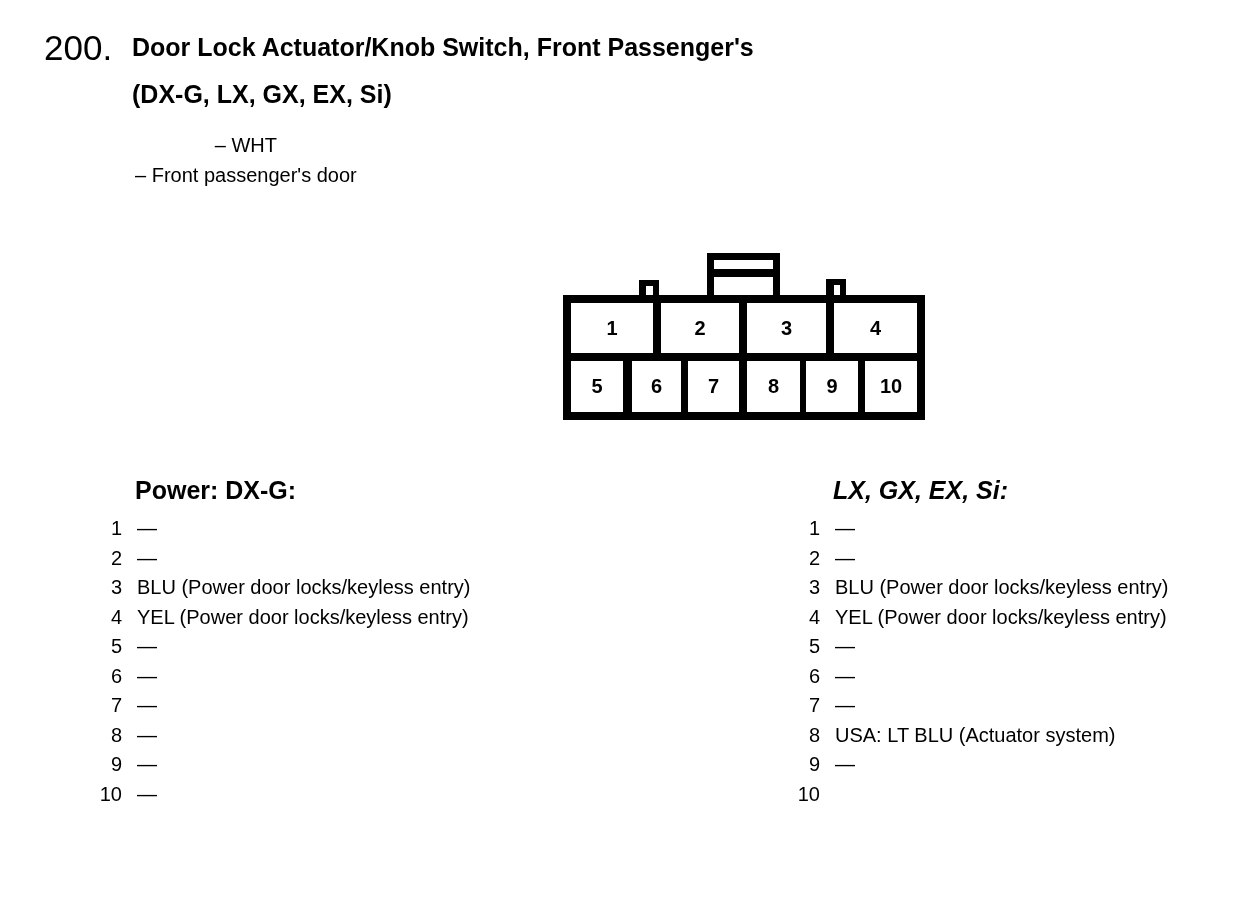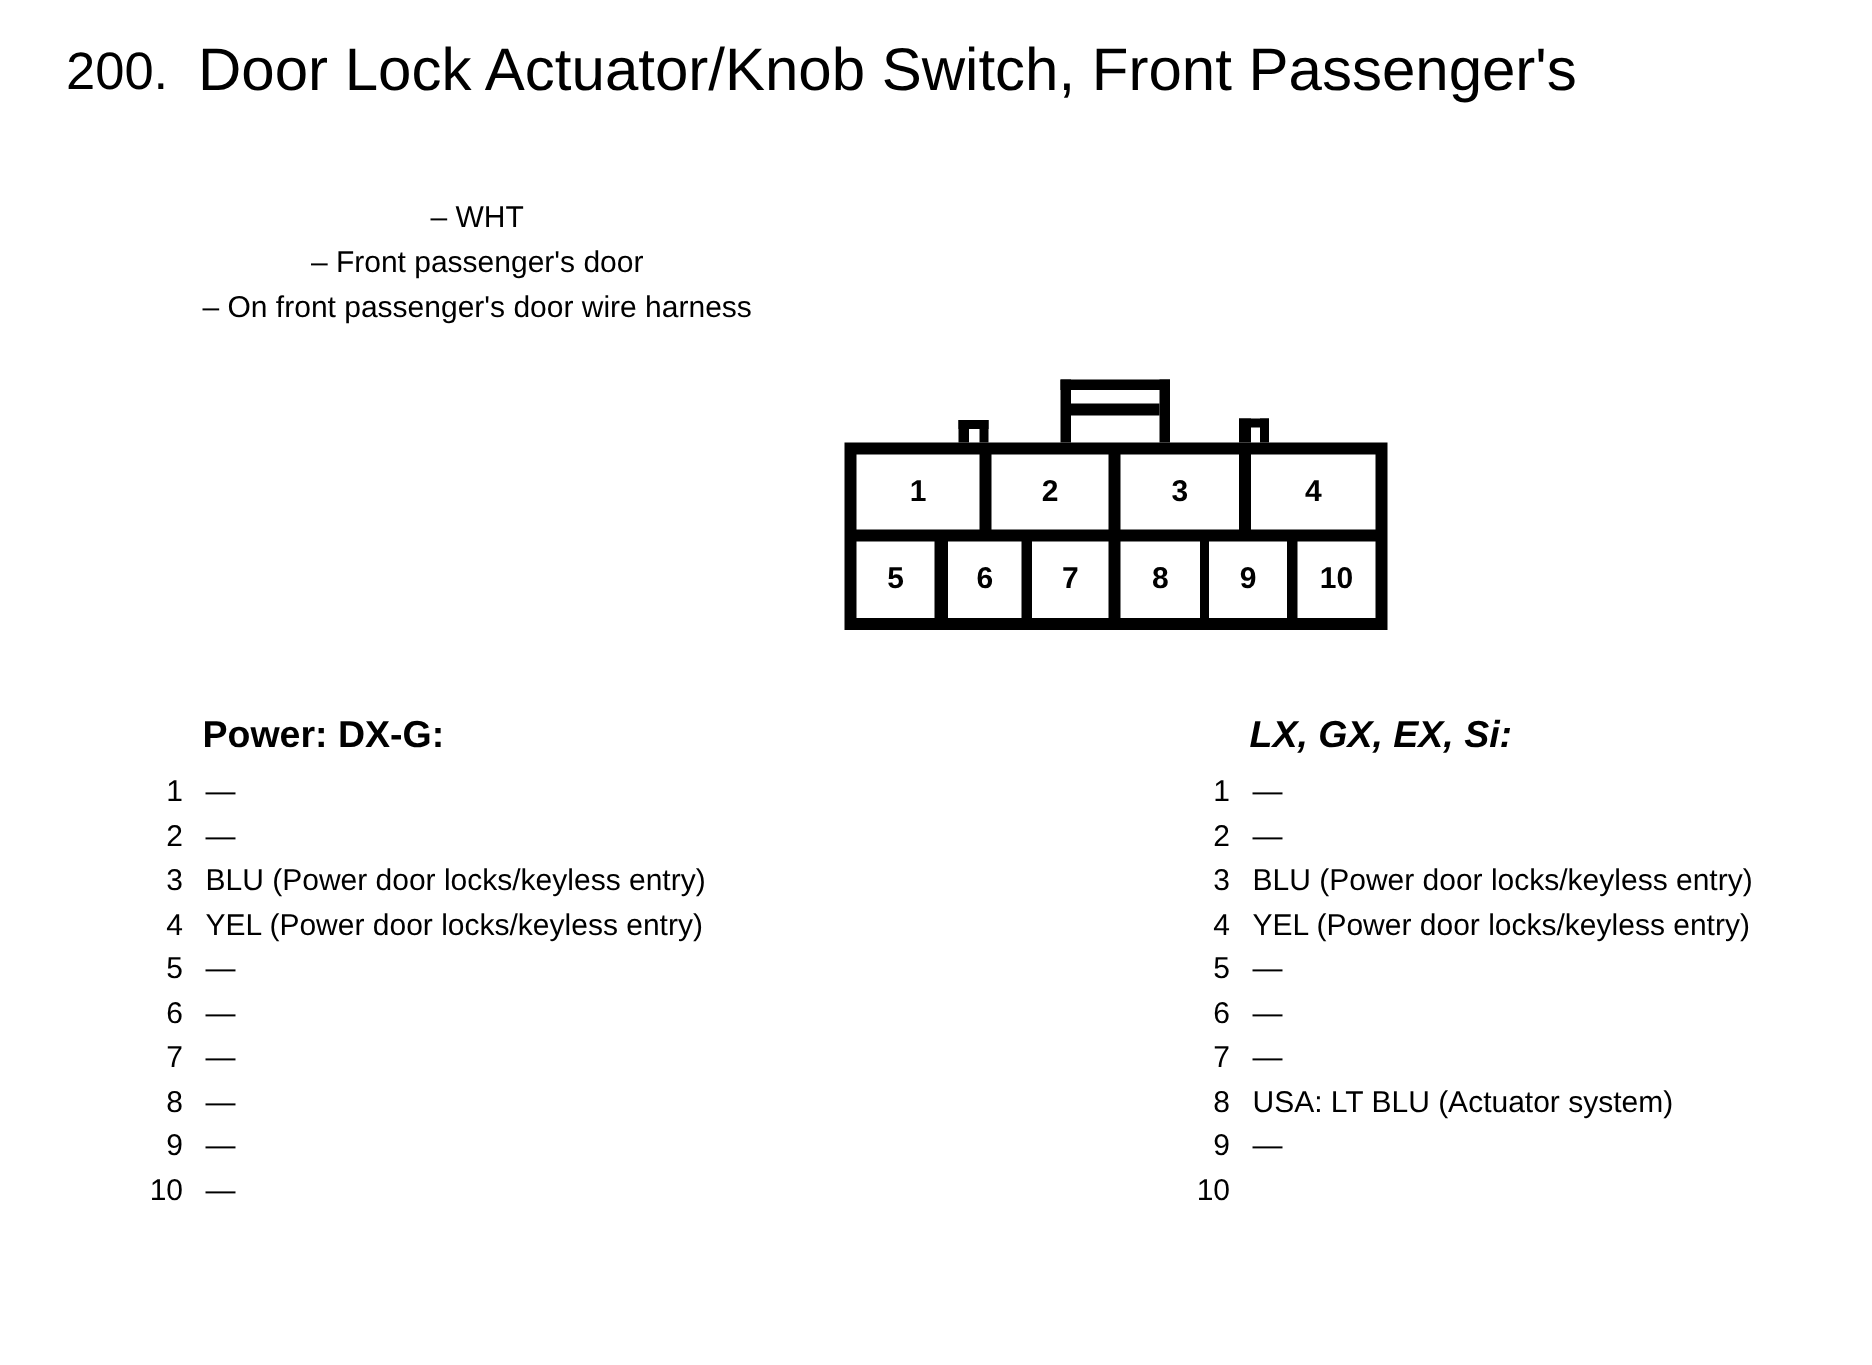--- a/index.html
+++ b/index.html
@@ -12,21 +12,21 @@
     overflow: hidden;
   }
   .page { position: absolute; inset: 0; }
 
   
   .header { position: absolute; left: 44px; top: 24px; display: flex; }
   .sec-num {
     font-size: 35px; font-weight: normal; line-height: 47px;
     width: 88px; flex: none;
   }
-  .titles { font-size: 40px; font-weight: normal; line-height: 47px; }
+  .titles { font-size: 25px; font-weight: bold; line-height: 47px; }
 
   
   .notes { position: absolute; left: 135px; top: 130px; font-size: 20px; line-height: 30px; text-align: center; }
 
   
   .connector { position: absolute; left: 563px; top: 253px; width: 362px; height: 167px; }
   .shell { position: absolute; left: 0; top: 42px; width: 362px; height: 125px; background: #000; }
   .cell {
     position: absolute; background: #fff;
     display: flex; align-items: center; justify-content: center;
@@ -72,27 +72,27 @@
 </style>
 </head>
 <body>
 
 <div class="page">
 
   <div class="header">
     <div class="sec-num">200.</div>
     <div class="titles">
       <div>Door Lock Actuator/Knob Switch, Front Passenger's</div>
+      <div>(DX-G, LX, GX, EX, Si)</div>
     </div>
   </div>
 
   <div class="notes">
     <div>– WHT</div>
     <div>– Front passenger's door</div>
-    <div>– On front passenger's door wire harness</div>
   </div>
 
   <div class="connector">
     <div class="tab-center">
       <div class="tab-bar"></div>
     </div>
     <div class="tab-small tab-left"></div>
     <div class="tab-small tab-right"></div>
     <div class="shell">
       <div class="cell c1">1</div>

